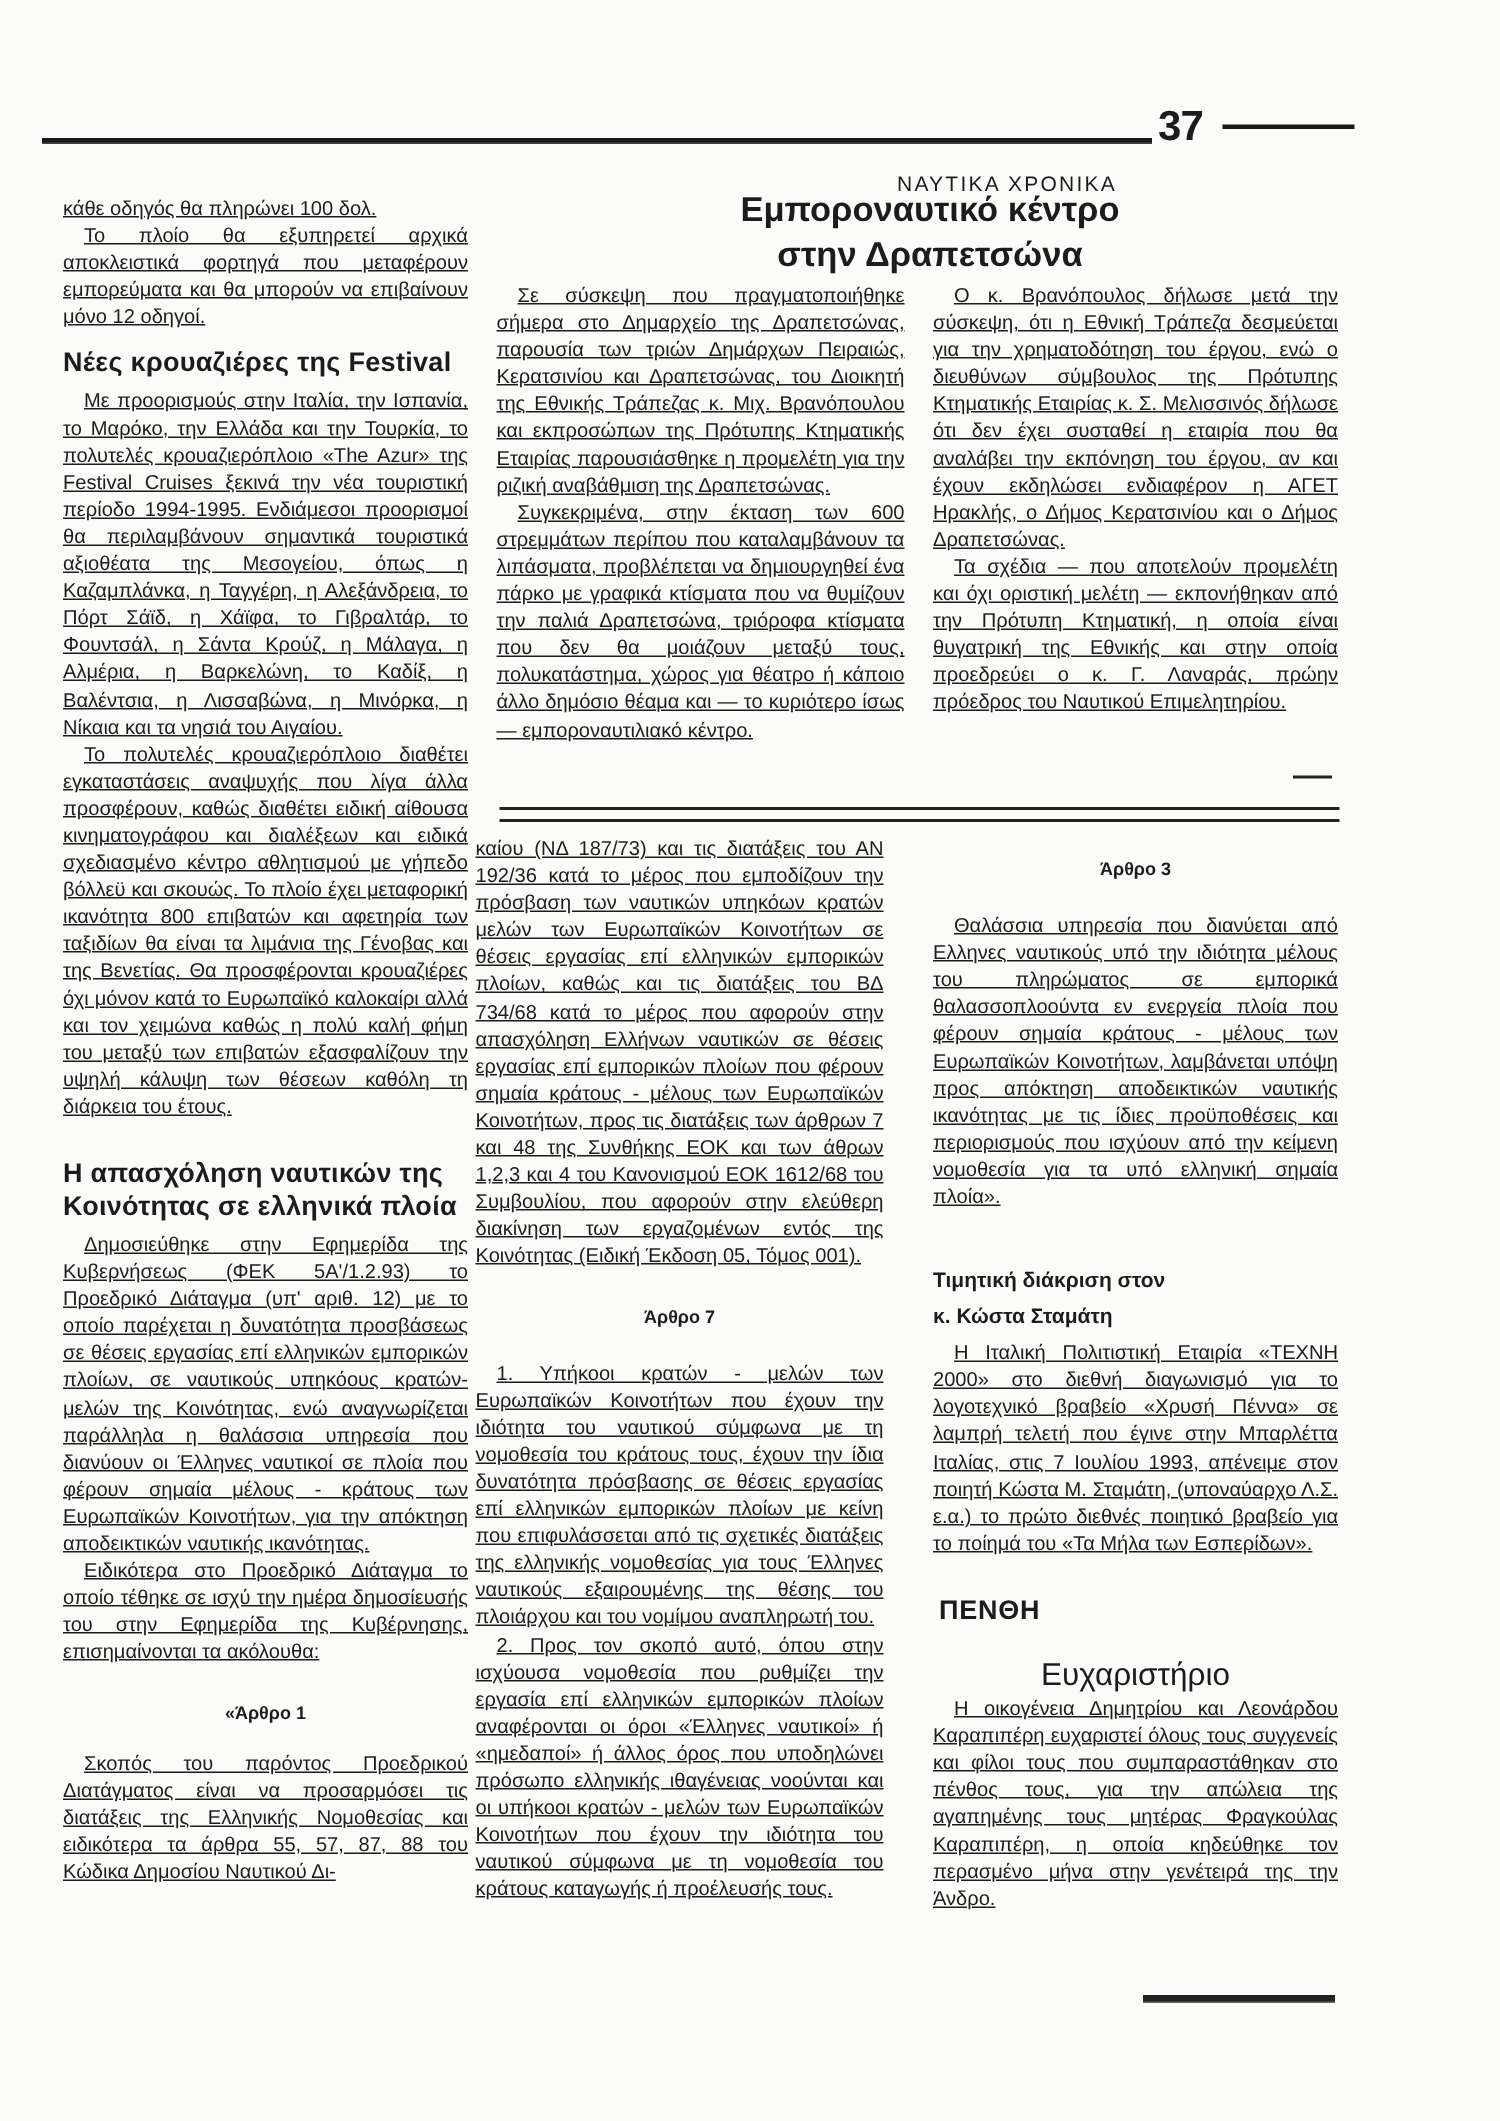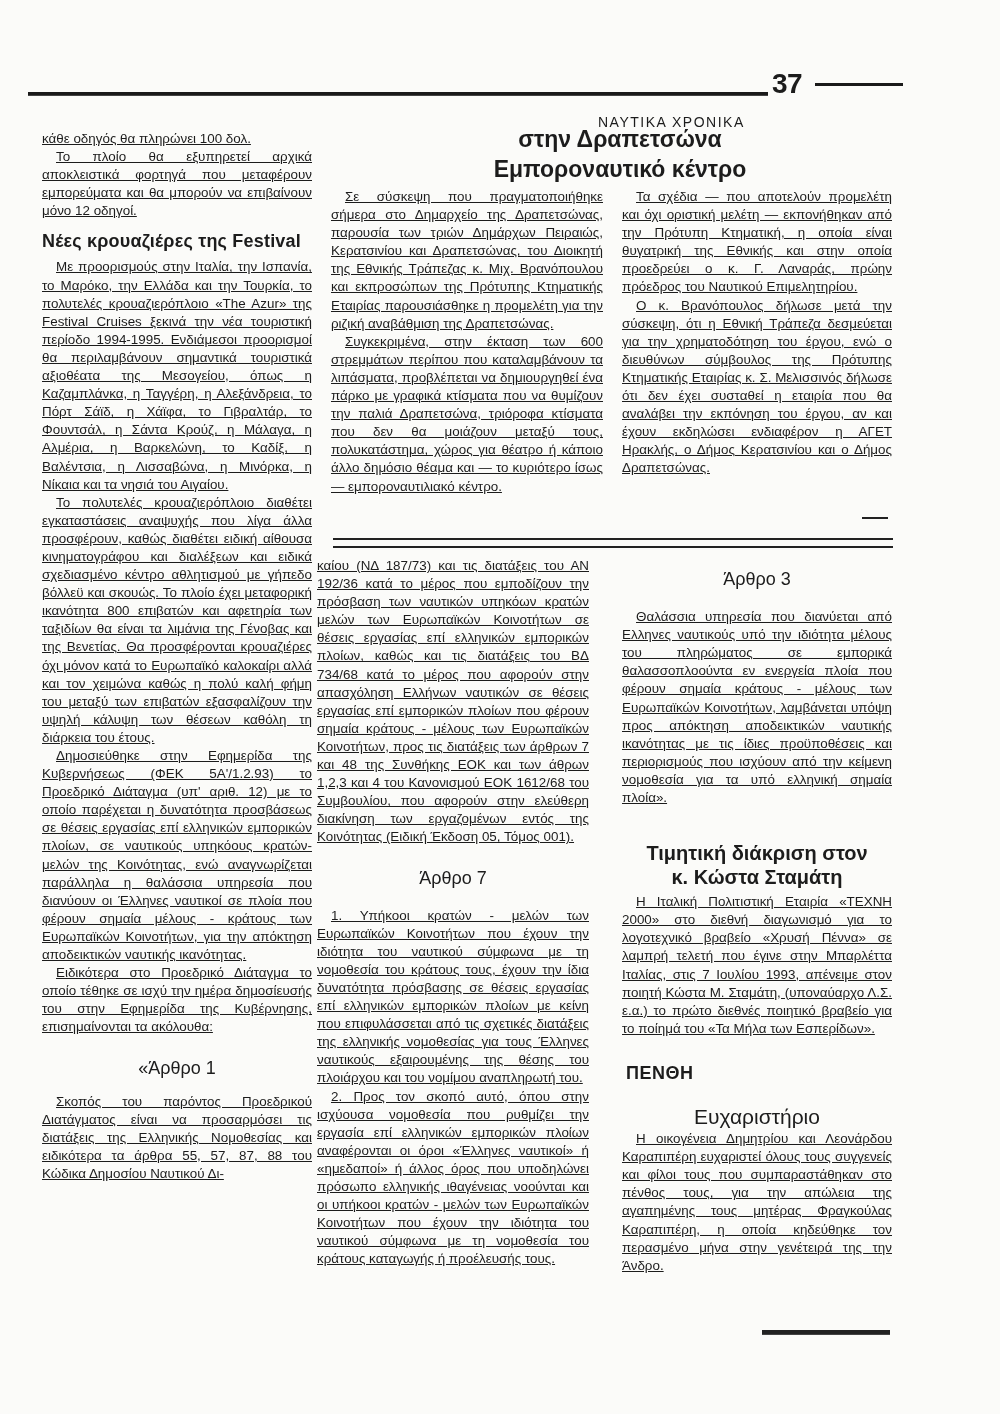--- a/index.html
+++ b/index.html
@@ -29,22 +29,22 @@
   .col2a { left: 331px; top: 188px; width: 272px; }
   .col3a { left: 622px; top: 188px; width: 270px; }
   .col2b { left: 317px; top: 557px; width: 272px; }
   .col3b { left: 622px; top: 570px; width: 270px; }
   h2.section { font-size: 18px; line-height: 22px; margin: 10px 0 6px 0; font-weight: bold; letter-spacing: 0.2px; }
   h2.section.two-line { text-align: left; }
   .main-title {
     position: absolute; left: 430px; top: 124px; width: 380px; text-align: center;
     font-size: 23px; line-height: 30px; font-weight: bold;
   }
-  .article-heading { text-align: center; font-weight: normal; margin: 14px 0 14px 0; font-size: 18px; }
-  .award-title { text-align: center; font-weight: bold; font-size: 20px; line-height: 24px; margin: 0 0 4px 0; }
+  .article-heading { text-align: center; font-weight: bold; margin: 14px 0 14px 0; font-size: 12px; }
+  .award-title { text-align: left; font-weight: bold; font-size: 14px; line-height: 24px; margin: 0 0 4px 0; }
   .mourning-title { font-weight: bold; font-size: 18px; margin: 26px 0 26px 4px; letter-spacing: 0.5px; }
   .thanks-title { text-align: center; font-weight: normal; font-size: 21px; margin: 0 0 4px 0; }
   .double-rule {
     position: absolute; left: 333px; top: 538px; width: 560px; height: 6px;
     border-top: 2px solid #222; border-bottom: 2px solid #222;
   }
   .end-mark { position: absolute; height: 2px; background: #222; }
   .end-mark.m1 { left: 862px; top: 517px; width: 26px; }
   .end-mark.m2 { left: 762px; top: 1330px; width: 128px; height: 4px; border-bottom: 1px solid #444; }
 </style>
@@ -57,39 +57,40 @@
 <div class="running-title">ΝΑΥΤΙΚΑ  ΧΡΟΝΙΚΑ</div>
 
 <div class="col col1">
   <p class="noindent">κάθε οδηγός θα πληρώνει 100 δολ.</p>
   <p>Το πλοίο θα εξυπηρετεί αρχικά αποκλειστικά φορτηγά που μεταφέρουν εμπορεύματα και θα μπορούν να επιβαίνουν μόνο 12 οδηγοί.</p>
 
   <h2 class="section">Νέες κρουαζιέρες της Festival</h2>
   <p>Με προορισμούς στην Ιταλία, την Ισπανία, το Μαρόκο, την Ελλάδα και την Τουρκία, το πολυτελές κρουαζιερόπλοιο «The Azur» της Festival Cruises ξεκινά την νέα τουριστική περίοδο 1994-1995. Ενδιάμεσοι προορισμοί θα περιλαμβάνουν σημαντικά τουριστικά αξιοθέατα της Μεσογείου, όπως η Καζαμπλάνκα, η Ταγγέρη, η Αλεξάνδρεια, το Πόρτ Σάϊδ, η Χάϊφα, το Γιβραλτάρ, το Φουντσάλ, η Σάντα Κρούζ, η Μάλαγα, η Αλμέρια, η Βαρκελώνη, το Καδίξ, η Βαλέντσια, η Λισσαβώνα, η Μινόρκα, η Νίκαια και τα νησιά του Αιγαίου.</p>
   <p>Το πολυτελές κρουαζιερόπλοιο διαθέτει εγκαταστάσεις αναψυχής που λίγα άλλα προσφέρουν, καθώς διαθέτει ειδική αίθουσα κινηματογράφου και διαλέξεων και ειδικά σχεδιασμένο κέντρο αθλητισμού με γήπεδο βόλλεϋ και σκουώς. Το πλοίο έχει μεταφορική ικανότητα 800 επιβατών και αφετηρία των ταξιδίων θα είναι τα λιμάνια της Γένοβας και της Βενετίας. Θα προσφέρονται κρουαζιέρες όχι μόνον κατά το Ευρωπαϊκό καλοκαίρι αλλά και τον χειμώνα καθώς η πολύ καλή φήμη του μεταξύ των επιβατών εξασφαλίζουν την υψηλή κάλυψη των θέσεων καθόλη τη διάρκεια του έτους.</p>
 
+  <h2 class="section two-line" style="margin-top:24px">Η απασχόληση ναυτικών της Κοινότητας σε ελληνικά πλοία</h2>
   <p>Δημοσιεύθηκε στην Εφημερίδα της Κυβερνήσεως (ΦΕΚ 5Α'/1.2.93) το Προεδρικό Διάταγμα (υπ' αριθ. 12) με το οποίο παρέχεται η δυνατότητα προσβάσεως σε θέσεις εργασίας επί ελληνικών εμπορικών πλοίων, σε ναυτικούς υπηκόους κρατών-μελών της Κοινότητας, ενώ αναγνωρίζεται παράλληλα η θαλάσσια υπηρεσία που διανύουν οι Έλληνες ναυτικοί σε πλοία που φέρουν σημαία μέλους - κράτους των Ευρωπαϊκών Κοινοτήτων, για την απόκτηση αποδεικτικών ναυτικής ικανότητας.</p>
   <p>Ειδικότερα στο Προεδρικό Διάταγμα το οποίο τέθηκε σε ισχύ την ημέρα δημοσίευσής του στην Εφημερίδα της Κυβέρνησης, επισημαίνονται τα ακόλουθα:</p>
   <div class="article-heading" style="margin:22px 0 16px 0">«Άρθρο 1</div>
   <p>Σκοπός του παρόντος Προεδρικού Διατάγματος είναι να προσαρμόσει τις διατάξεις της Ελληνικής Νομοθεσίας και ειδικότερα τα άρθρα 55, 57, 87, 88 του Κώδικα Δημοσίου Ναυτικού Δι-</p>
 </div>
 
 <div class="main-title">
+  <div>Εμποροναυτικό κέντρο</div>
   <div>στην Δραπετσώνα</div>
-  <div>Εμποροναυτικό κέντρο</div>
 </div>
 
 <div class="col col2a">
   <p>Σε σύσκεψη που πραγματοποιήθηκε σήμερα στο Δημαρχείο της Δραπετσώνας, παρουσία των τριών Δημάρχων Πειραιώς, Κερατσινίου και Δραπετσώνας, του Διοικητή της Εθνικής Τράπεζας κ. Μιχ. Βρανόπουλου και εκπροσώπων της Πρότυπης Κτηματικής Εταιρίας παρουσιάσθηκε η προμελέτη για την ριζική αναβάθμιση της Δραπετσώνας.</p>
   <p>Συγκεκριμένα, στην έκταση των 600 στρεμμάτων περίπου που καταλαμβάνουν τα λιπάσματα, προβλέπεται να δημιουργηθεί ένα πάρκο με γραφικά κτίσματα που να θυμίζουν την παλιά Δραπετσώνα, τριόροφα κτίσματα που δεν θα μοιάζουν μεταξύ τους, πολυκατάστημα, χώρος για θέατρο ή κάποιο άλλο δημόσιο θέαμα και — το κυριότερο ίσως — εμποροναυτιλιακό κέντρο.</p>
 </div>
 
 <div class="col col3a">
+  <p>Ο κ. Βρανόπουλος δήλωσε μετά την σύσκεψη, ότι η Εθνική Τράπεζα δεσμεύεται για την χρηματοδότηση του έργου, ενώ ο διευθύνων σύμβουλος της Πρότυπης Κτηματικής Εταιρίας κ. Σ. Μελισσινός δήλωσε ότι δεν έχει συσταθεί η εταιρία που θα αναλάβει την εκπόνηση του έργου, αν και έχουν εκδηλώσει ενδιαφέρον η ΑΓΕΤ Ηρακλής, ο Δήμος Κερατσινίου και ο Δήμος Δραπετσώνας.</p>
   <p>Τα σχέδια — που αποτελούν προμελέτη και όχι οριστική μελέτη — εκπονήθηκαν από την Πρότυπη Κτηματική, η οποία είναι θυγατρική της Εθνικής και στην οποία προεδρεύει ο κ. Γ. Λαναράς, πρώην πρόεδρος του Ναυτικού Επιμελητηρίου.</p>
-  <p>Ο κ. Βρανόπουλος δήλωσε μετά την σύσκεψη, ότι η Εθνική Τράπεζα δεσμεύεται για την χρηματοδότηση του έργου, ενώ ο διευθύνων σύμβουλος της Πρότυπης Κτηματικής Εταιρίας κ. Σ. Μελισσινός δήλωσε ότι δεν έχει συσταθεί η εταιρία που θα αναλάβει την εκπόνηση του έργου, αν και έχουν εκδηλώσει ενδιαφέρον η ΑΓΕΤ Ηρακλής, ο Δήμος Κερατσινίου και ο Δήμος Δραπετσώνας.</p>
 </div>
 <div class="end-mark m1"></div>
 
 <div class="double-rule"></div>
 
 <div class="col col2b">
   <p class="noindent">καίου (ΝΔ 187/73) και τις διατάξεις του ΑΝ 192/36 κατά το μέρος που εμποδίζουν την πρόσβαση των ναυτικών υπηκόων κρατών μελών των Ευρωπαϊκών Κοινοτήτων σε θέσεις εργασίας επί ελληνικών εμπορικών πλοίων, καθώς και τις διατάξεις του ΒΔ 734/68 κατά το μέρος που αφορούν στην απασχόληση Ελλήνων ναυτικών σε θέσεις εργασίας επί εμπορικών πλοίων που φέρουν σημαία κράτους - μέλους των Ευρωπαϊκών Κοινοτήτων, προς τις διατάξεις των άρθρων 7 και 48 της Συνθήκης ΕΟΚ και των άθρων 1,2,3 και 4 του Κανονισμού ΕΟΚ 1612/68 του Συμβουλίου, που αφορούν στην ελεύθερη διακίνηση των εργαζομένων εντός της Κοινότητας (Ειδική Έκδοση 05, Τόμος 001).</p>
   <div class="article-heading" style="margin:22px 0 20px 0">Άρθρο 7</div>
   <p>1. Υπήκοοι κρατών - μελών των Ευρωπαϊκών Κοινοτήτων που έχουν την ιδιότητα του ναυτικού σύμφωνα με τη νομοθεσία του κράτους τους, έχουν την ίδια δυνατότητα πρόσβασης σε θέσεις εργασίας επί ελληνικών εμπορικών πλοίων με κείνη που επιφυλάσσεται από τις σχετικές διατάξεις της ελληνικής νομοθεσίας για τους Έλληνες ναυτικούς εξαιρουμένης της θέσης του πλοιάρχου και του νομίμου αναπληρωτή του.</p>
   <p>2. Προς τον σκοπό αυτό, όπου στην ισχύουσα νομοθεσία που ρυθμίζει την εργασία επί ελληνικών εμπορικών πλοίων αναφέρονται οι όροι «Έλληνες ναυτικοί» ή «ημεδαποί» ή άλλος όρος που υποδηλώνει πρόσωπο ελληνικής ιθαγένειας νοούνται και οι υπήκοοι κρατών - μελών των Ευρωπαϊκών Κοινοτήτων που έχουν την ιδιότητα του ναυτικού σύμφωνα με τη νομοθεσία του κράτους καταγωγής ή προέλευσής τους.</p>

